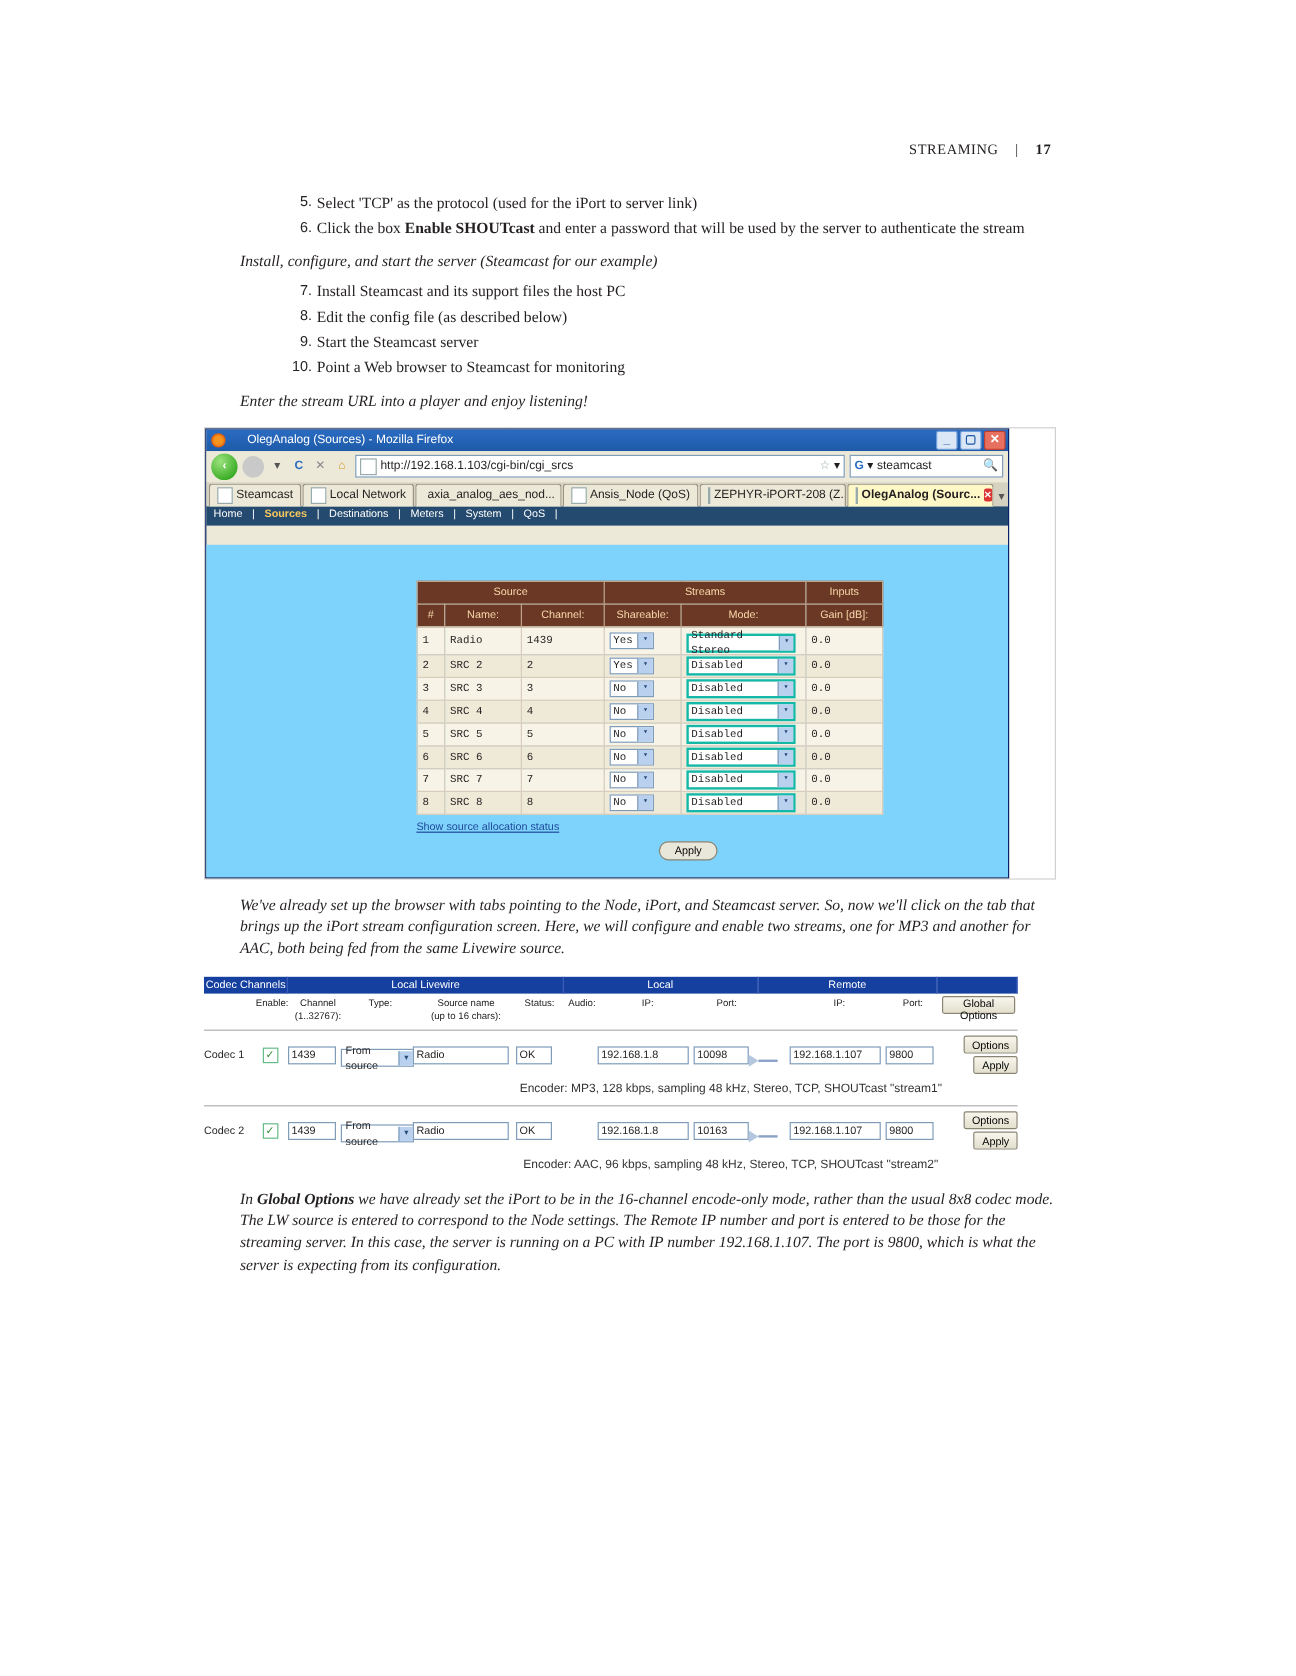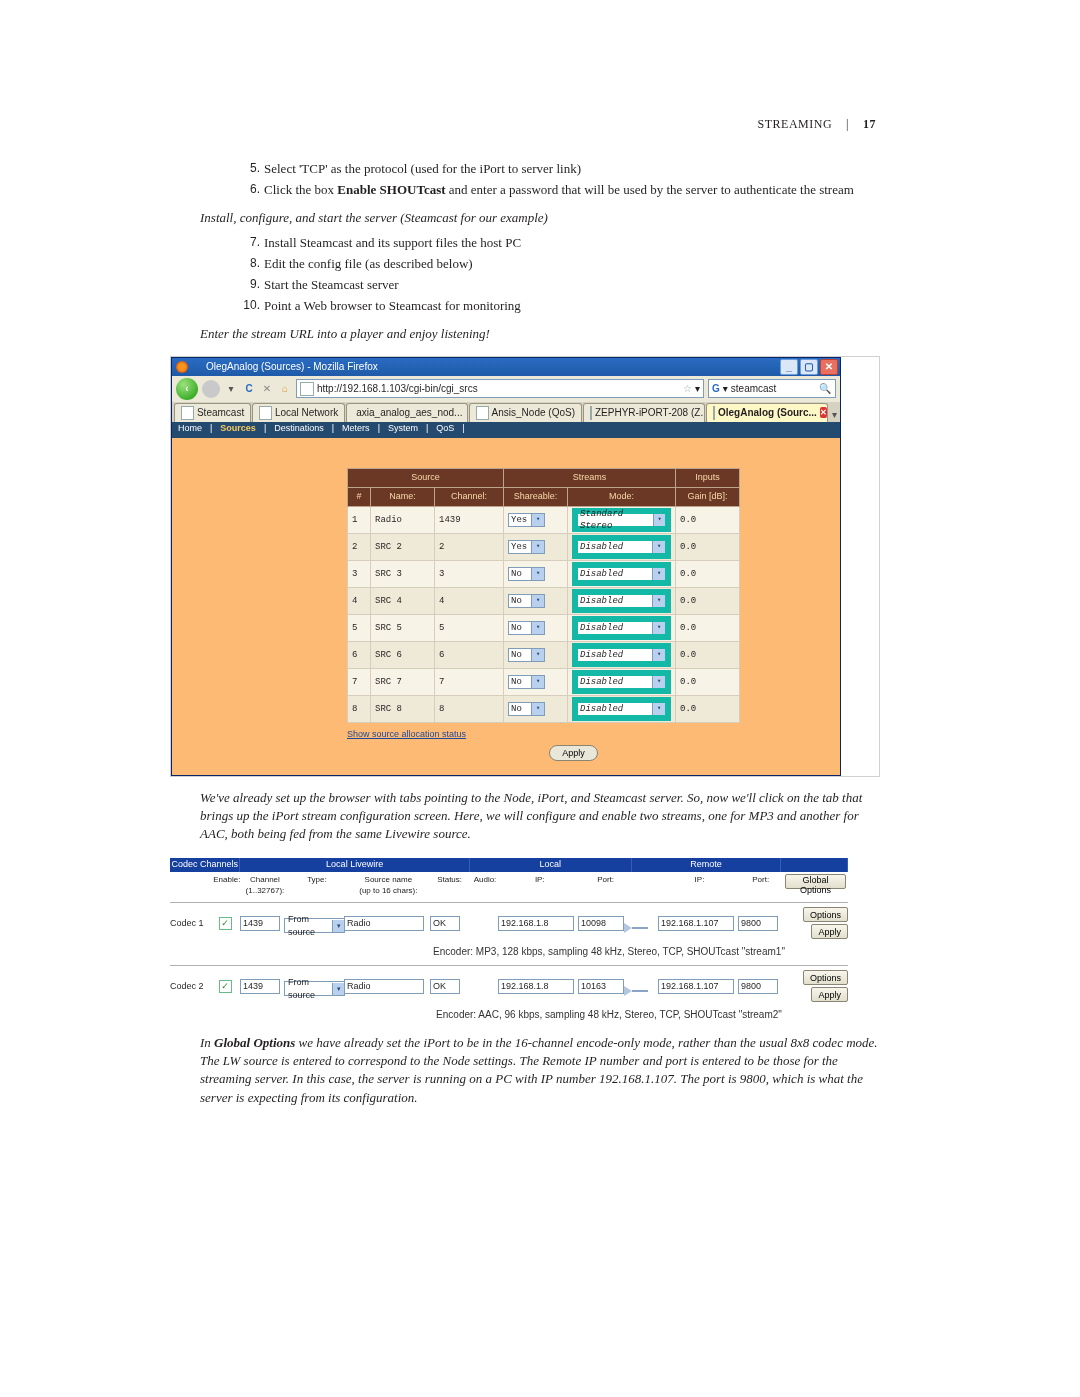--- a/index.html
+++ b/index.html
@@ -93,28 +93,28 @@
   .ff-search { width:120px; height:17px; border:1px solid #7f9db9; background:#fff; display:flex; align-items:center; padding:0 3px; gap:3px; }
 
   .ff-tabs { height:20px; display:flex; align-items:flex-end; background:#d6d2c2; padding-left:2px; gap:1px; }
   .ff-tab { height:18px; border:1px solid #9a9483; border-bottom:none; border-radius:3px 3px 0 0; background:#ece9d8; padding:0 6px; display:flex; align-items:center; gap:3px; max-width:108px; white-space:nowrap; overflow:hidden; }
   .ff-tab.active { background:#fef8c7; font-weight:bold; }
   .ff-tab .tab-close { width:11px; height:11px; border-radius:2px; background:#d33; color:#fff; display:flex; align-items:center; justify-content:center; font-size:8px; }
 
   .ff-subnav { height:16px; background:#244a6f; color:#fff; display:flex; align-items:flex-start; padding-left:6px; gap:8px; font-size:9px; }
   .ff-subnav .sel { color:#f7c95c; font-weight:bold; }
 
-  .ff-content { background:#fdba74; padding:30px 40px 14px 175px; }
+  .ff-content { background:#7dd3fc; padding:30px 40px 14px 175px;margin-top:16px; }
   .src-table { border-collapse:collapse; }
   .src-table th { background:#6b3826; color:#f7d9a9; font-weight:normal; font-size:9px; border:1px solid #bda58c; padding:2px 4px; text-align:center; height:14px; }
   .src-table td { border:1px solid #d6cdbc; background:#f7f3e7; font-size:9px; font-family: 'Courier New', monospace; padding:1px 4px; height:14px; }
   .src-table tr.alt td { background:#efe9d8; }
   .src-table .sel-drop { width:35px; height:12px; border:1px solid #7f9db9; background:#fff; display:inline-flex; align-items:center; }
   .drop-arrow { width:12px; height:12px; margin-left:auto; background:#b9d1ef; border-left:1px solid #7f9db9; color:#2a4c7a; display:flex; align-items:center; justify-content:center; font-size:7px; }
-  .mode-drop { width:85px; height:12px; border:6px solid #14b8a6; background:#fff; display:inline-flex; align-items:center; padding-left:2px;font-style:italic; }
+  .mode-drop { width:85px; height:12px; border:2px solid #14b8a6; background:#fff; display:inline-flex; align-items:center; padding-left:2px; }
   .link-txt { color:#204a9b; text-decoration:underline; font-size:9px; font-family:Tahoma,Arial,sans-serif; }
   .apply-btn { margin:4px auto 0 auto; display:block; height:16px; padding:0 12px; background:#e9e6da; border:1px solid #8a8472; border-radius:8px; font-size:9px; font-family:Tahoma,Arial,sans-serif; }
 
   
   .codec-fig { width:678px; margin:14px 0 12px -30px; }
   .codec-head-row { display:flex; font-family:Tahoma,Arial,sans-serif; font-size:9px; }
   .codec-head-cell { background:#1640a0; color:#fff; height:14px; display:flex; align-items:center; justify-content:center; border-right:1px solid #3a5cb8; }
   .codec-sub { display:flex; font-size:8px; text-align:center; font-family:Tahoma,Arial,sans-serif; color:#222; }
   .codec-sub > div { padding:2px 2px 6px 2px; }
   .codec-row { display:flex; align-items:center; font-family:Tahoma,Arial,sans-serif; font-size:9px; border-top:1px solid #b0b0b0; padding:4px 0 0 0; position:relative; }

